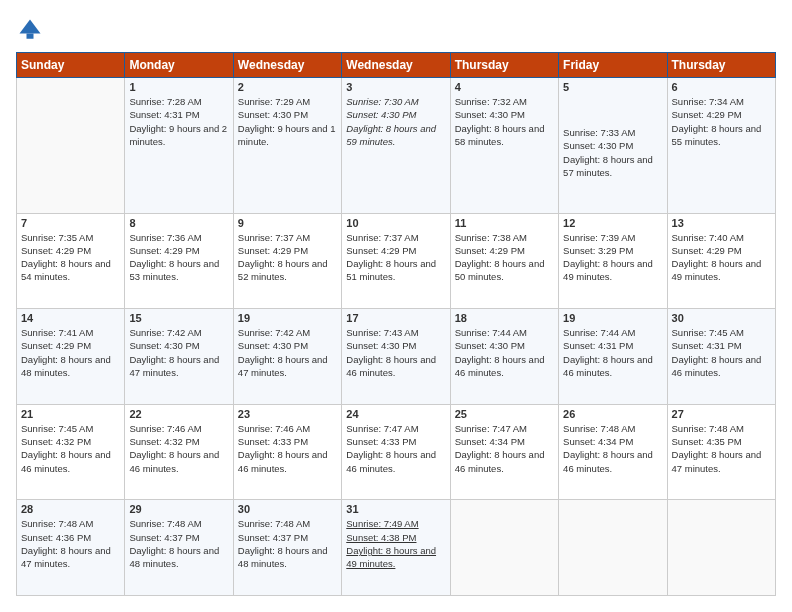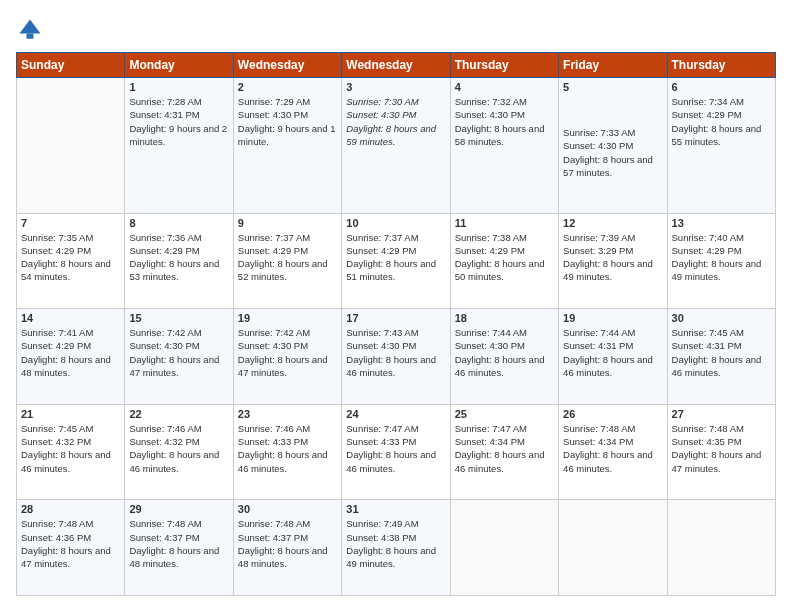--- a/index.html
+++ b/index.html
@@ -314,21 +314,21 @@
 Daylight: 8 hours and 48 minutes.</div>
           </td>
           <td>
             <div class="day-number">30</div>
             <div class="day-info" style="white-space: pre-line;">Sunrise: 7:48 AM
 Sunset: 4:37 PM
 Daylight: 8 hours and 48 minutes.</div>
           </td>
           <td>
             <div class="day-number">31</div>
-            <div class="day-info" style="white-space: pre-line;">Sunrise: 7:49 AM
+            <div class="day-info" style="white-space: pre-line; text-decoration: underline;">Sunrise: 7:49 AM
 Sunset: 4:38 PM
 Daylight: 8 hours and 49 minutes.</div>
           </td>
           <td class="empty-cell"></td>
           <td class="empty-cell"></td>
           <td class="empty-cell"></td>
         </tr>
       </tbody>
   </table>
 </div>

